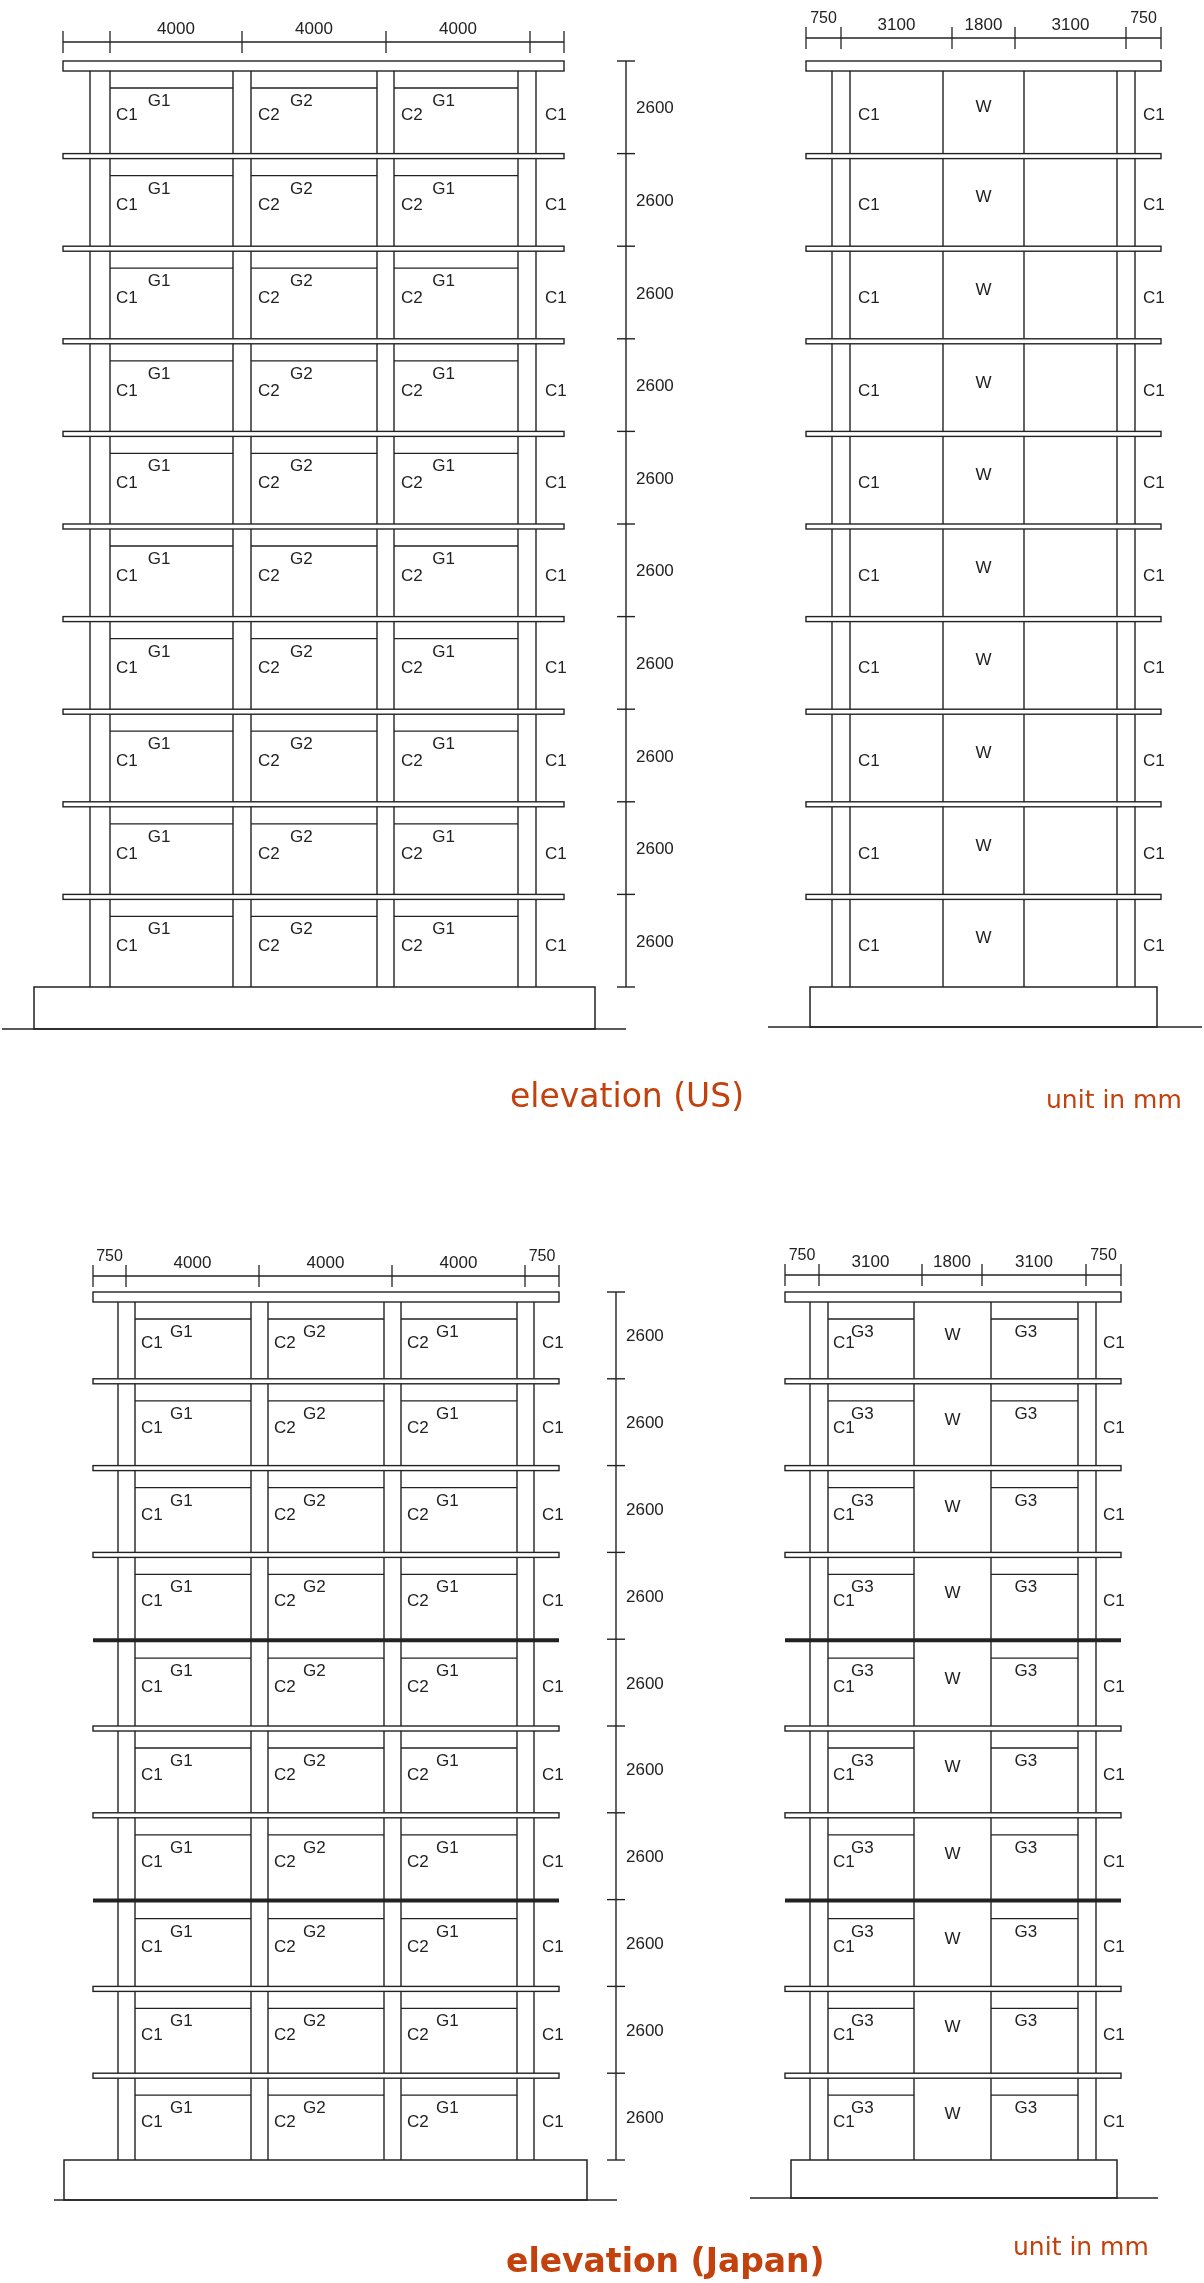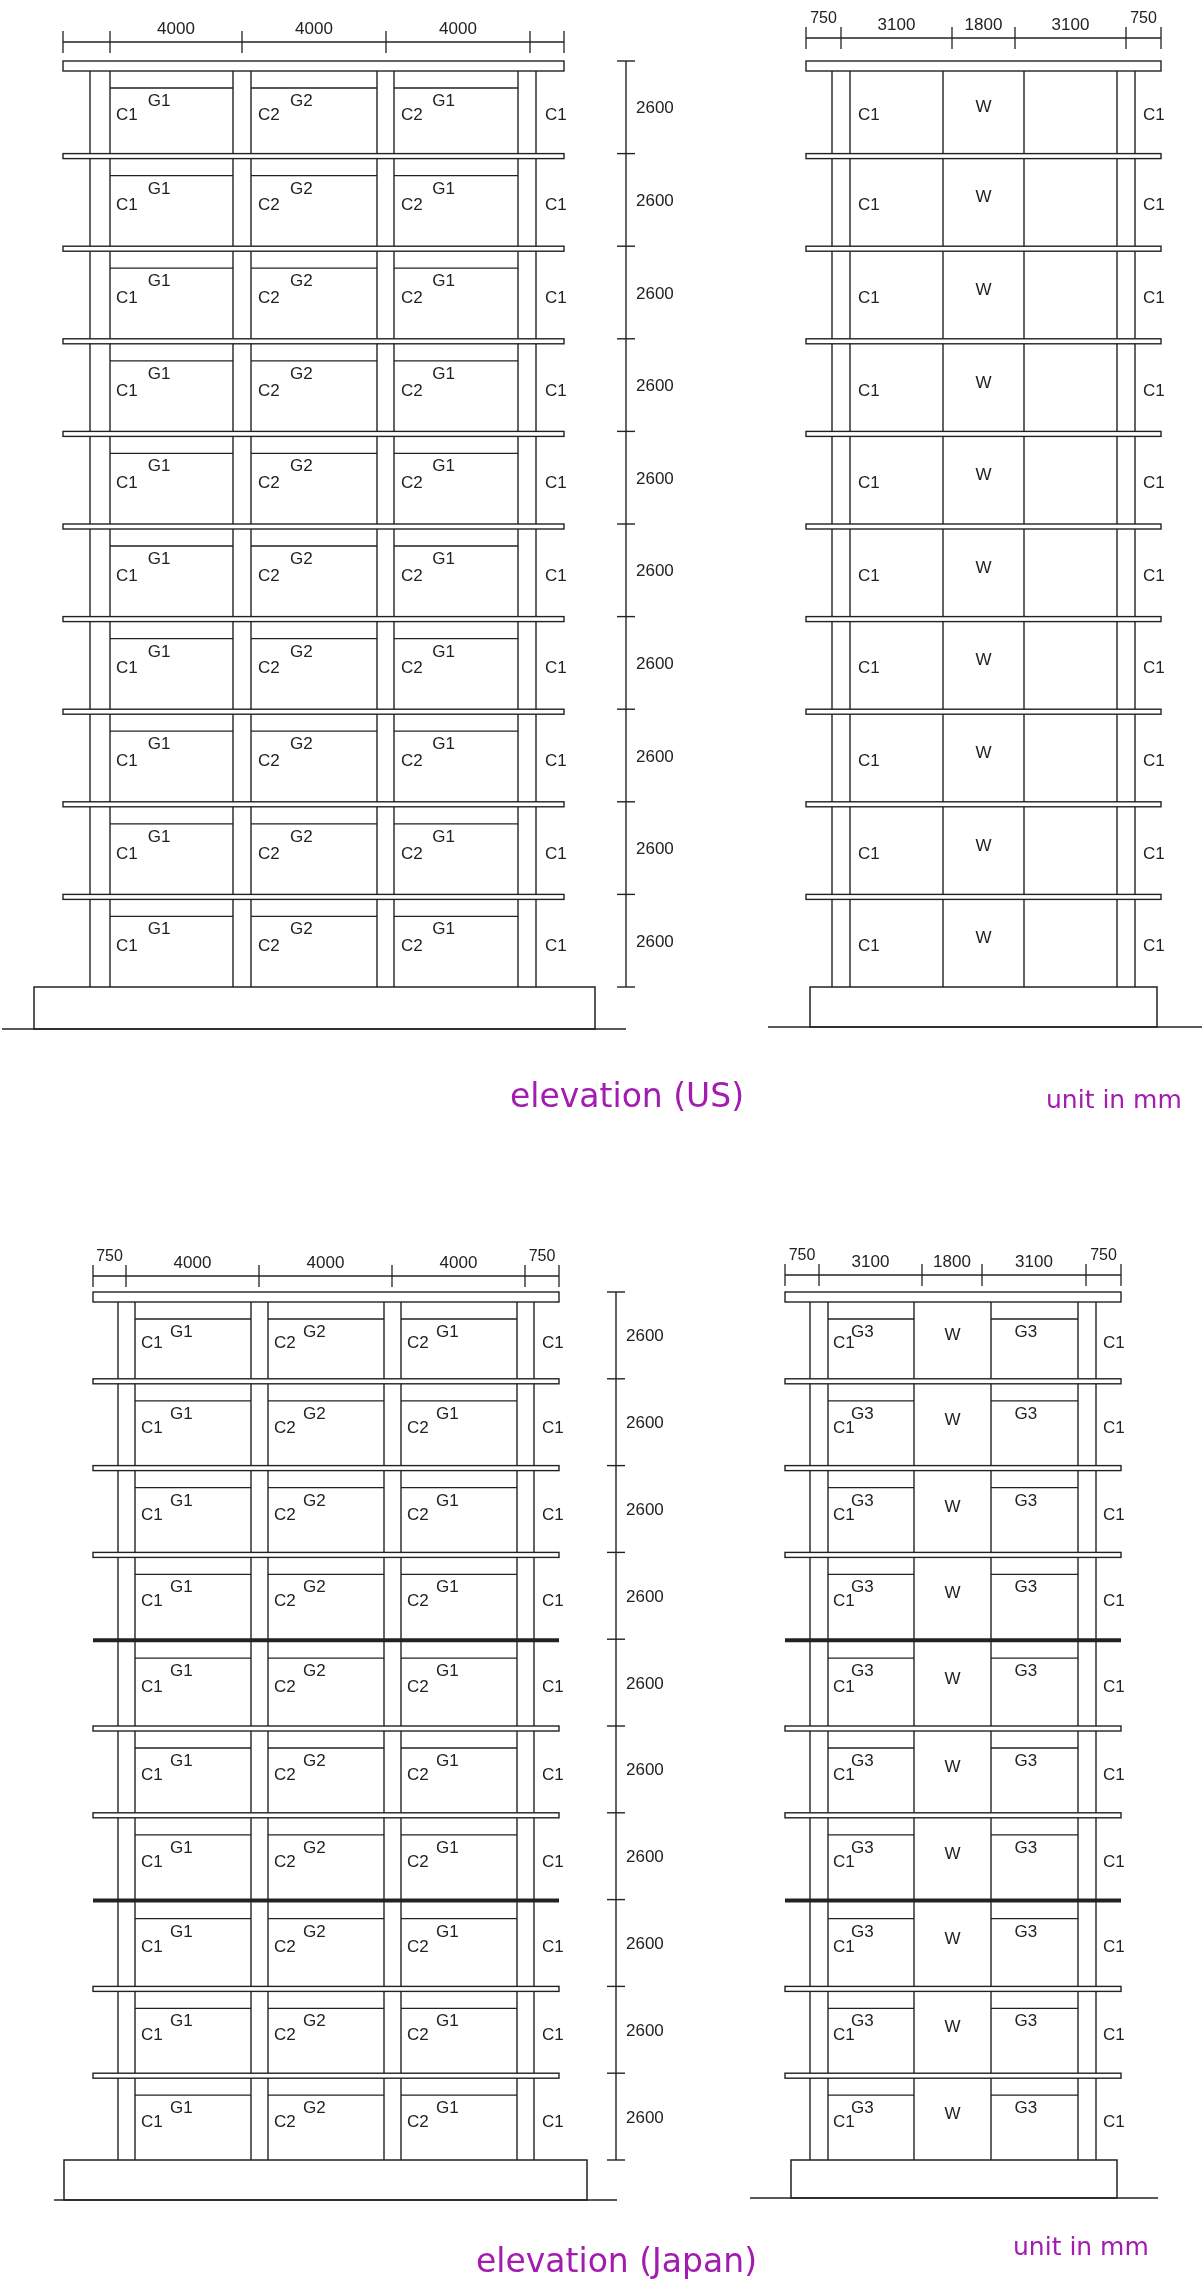--- a/index.html
+++ b/index.html
@@ -1,20 +1,20 @@
 <!DOCTYPE html>
 <html><head>
 <meta charset="utf-8">
 <style>
   html, body { margin: 0; padding: 0; background: #ffffff; }
   body { width: 1204px; height: 2283px; position: relative; overflow: hidden;
          font-family: "Liberation Sans", sans-serif; color: #222; }
   svg { position: absolute; left: 0; top: 0; }
   .lbl { font-family: "Liberation Sans", sans-serif; fill: #222; }
-  .caption { position: absolute; font-family: "DejaVu Sans", sans-serif; color: #a21caf; white-space: nowrap; }
+  .caption { position: absolute; font-family: "DejaVu Sans", sans-serif; color: #c2410c; white-space: nowrap; }
   .cap-main { font-size: 33px; }
   .cap-unit { font-size: 25px; }
 </style>
 </head>
 <body>
 
 <svg id="drawing" width="1204" height="2283" viewBox="0 0 1204 2283" xmlns="http://www.w3.org/2000/svg">
     <g>
       <g>
         <line x1="63" y1="42" x2="564" y2="42" stroke="#222222" stroke-width="1.3"></line>
@@ -578,14 +578,14 @@
       <line x1="785" y1="1900.6" x2="1121" y2="1900.6" stroke="#222222" stroke-width="4"></line>
       <rect x="785" y="1986.4" width="336" height="5" fill="#fff" stroke="#222222" stroke-width="1.4"></rect>
       <rect x="785" y="2073.2" width="336" height="5" fill="#fff" stroke="#222222" stroke-width="1.4"></rect>
       <rect x="791" y="2160" width="326" height="38" fill="#fff" stroke="#222222" stroke-width="1.5"></rect>
       <line x1="750" y1="2198" x2="1158" y2="2198" stroke="#222222" stroke-width="1.6"></line>
     </g>
   </svg>
 
 <div class="caption cap-main" style="left:510px; top:1076px;">elevation (US)</div>
 <div class="caption cap-unit" style="left:1046px; top:1085px;">unit in mm</div>
-<div class="caption cap-main" style="left:476px; top:2241px;">elevation (Japan)</div>
+<div class="caption cap-main" style="left:506px; top:2241px;font-weight:bold;">elevation (Japan)</div>
 <div class="caption cap-unit" style="left:1013px; top:2232px;">unit in mm</div>
 
 </body></html>

